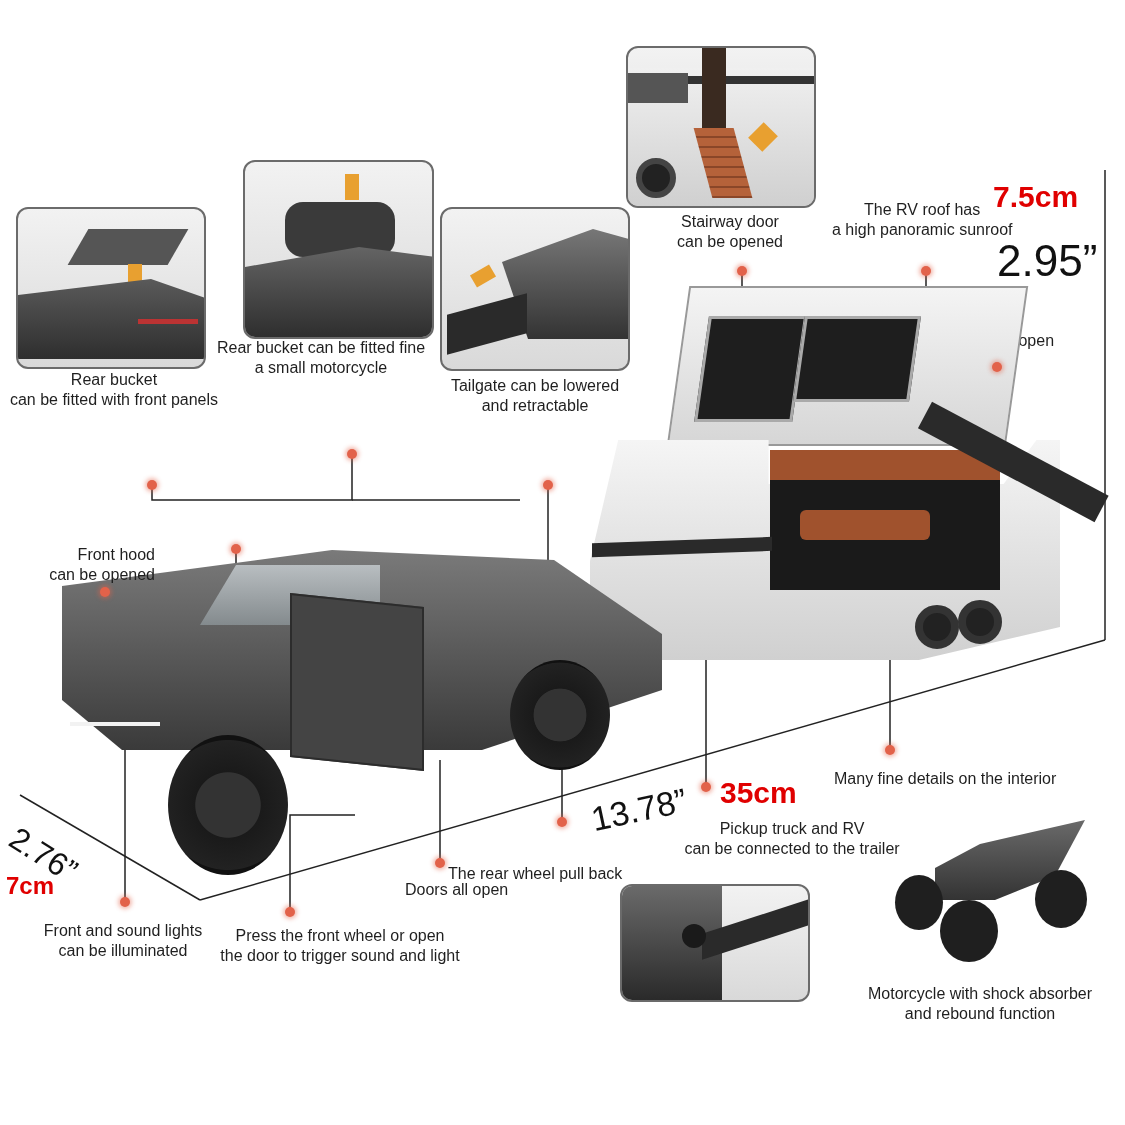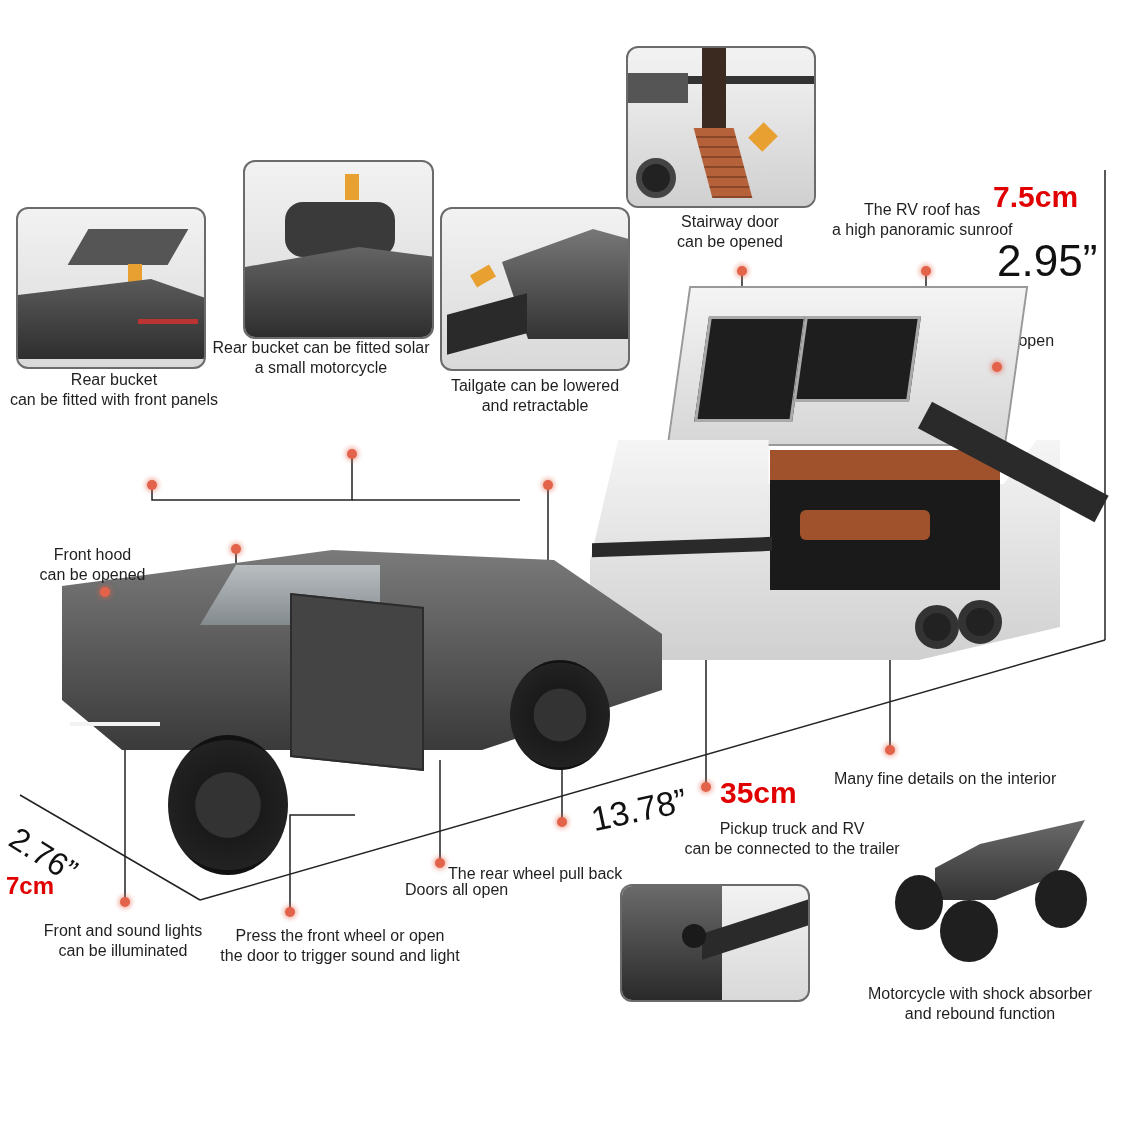--- a/index.html
+++ b/index.html
@@ -63,21 +63,21 @@
   <div>can be fitted with front panels</div>
 </div>
 
 <div class="thumb" style="left:243px;top:160px;width:187px;height:175px;">
   <div class="abs" style="left:335px;top:0;"></div>
   <div class="abs" style="left:100px;top:12px;width:14px;height:26px;background:#e8a030;"></div>
   <div class="abs" style="left:40px;top:40px;width:110px;height:55px;background:#3a3a3a;border-radius:18px;"></div>
   <div class="abs" style="left:0;top:75px;width:190px;height:100px;background:linear-gradient(180deg,#6a6a6a,#2e2e2e);clip-path:polygon(0 30%,60% 10%,100% 20%,100% 100%,0 100%);"></div>
 </div>
 <div class="label" style="left:205px;top:338px;width:232px;">
-  <div>Rear bucket can be fitted solar</div>
+  <div>Rear bucket can be fitted fine</div>
   <div>a small motorcycle</div>
 </div>
 
 <div class="thumb" style="left:440px;top:207px;width:186px;height:160px;">
   <div class="abs" style="left:30px;top:60px;width:22px;height:14px;background:#e8a030;transform:rotate(-30deg);"></div>
   <div class="abs" style="left:60px;top:20px;width:130px;height:110px;background:linear-gradient(180deg,#777,#333);clip-path:polygon(0 30%,70% 0,100% 10%,100% 100%,20% 100%);"></div>
   <div class="abs" style="left:5px;top:95px;width:80px;height:40px;background:#2a2a2a;transform:skewY(-15deg);"></div>
 </div>
 <div class="label" style="left:430px;top:376px;width:210px;">
   <div>Tailgate can be lowered</div>
@@ -136,21 +136,21 @@
 <div class="dot" style="left:737px;top:266px;"></div>
 <div class="dot" style="left:921px;top:266px;"></div>
 <div class="dot" style="left:992px;top:362px;"></div>
 <div class="dot" style="left:885px;top:745px;"></div>
 <div class="dot" style="left:701px;top:782px;"></div>
 <div class="dot" style="left:557px;top:817px;"></div>
 <div class="dot" style="left:435px;top:858px;"></div>
 <div class="dot" style="left:120px;top:897px;"></div>
 <div class="dot" style="left:285px;top:907px;"></div>
 
-<div class="label" style="left:30px;top:545px;width:125px;">
+<div class="label" style="left:30px;top:545px;width:125px;text-align:right;">
   <div>Front hood</div>
   <div>can be opened</div>
 </div>
 
 <div class="label" style="left:834px;top:769px;">Many fine details on the interior</div>
 
 <div class="big" style="left:596px;top:800px;font-size:34px;transform:rotate(-12deg);transform-origin:left bottom;">13.78”</div>
 <div class="red" style="left:720px;top:776px;font-size:30px;">35cm</div>
 
 <div class="label" style="left:672px;top:819px;width:240px;">

